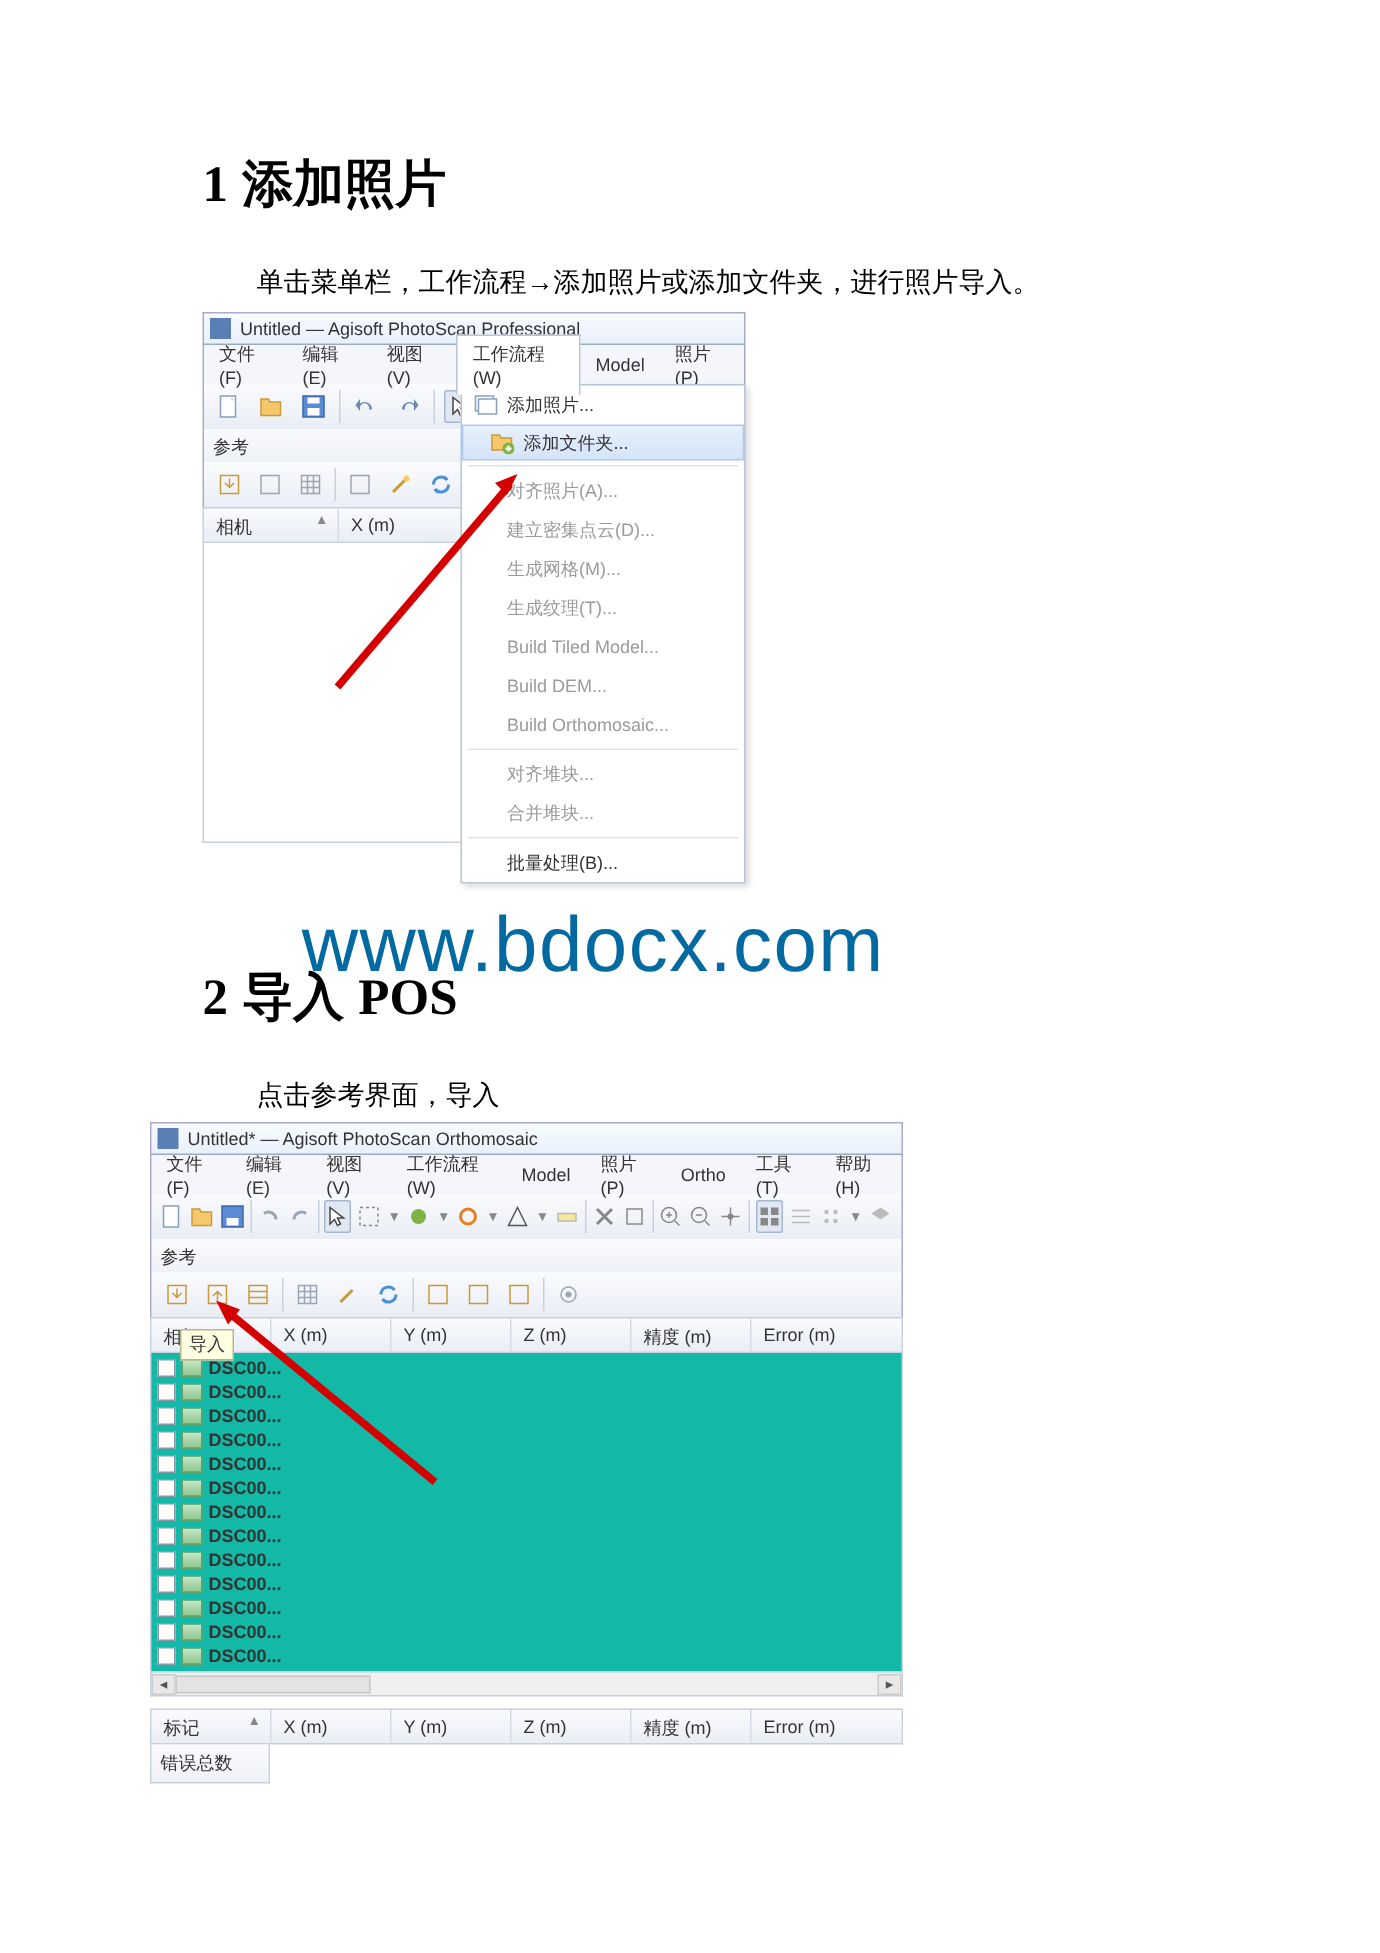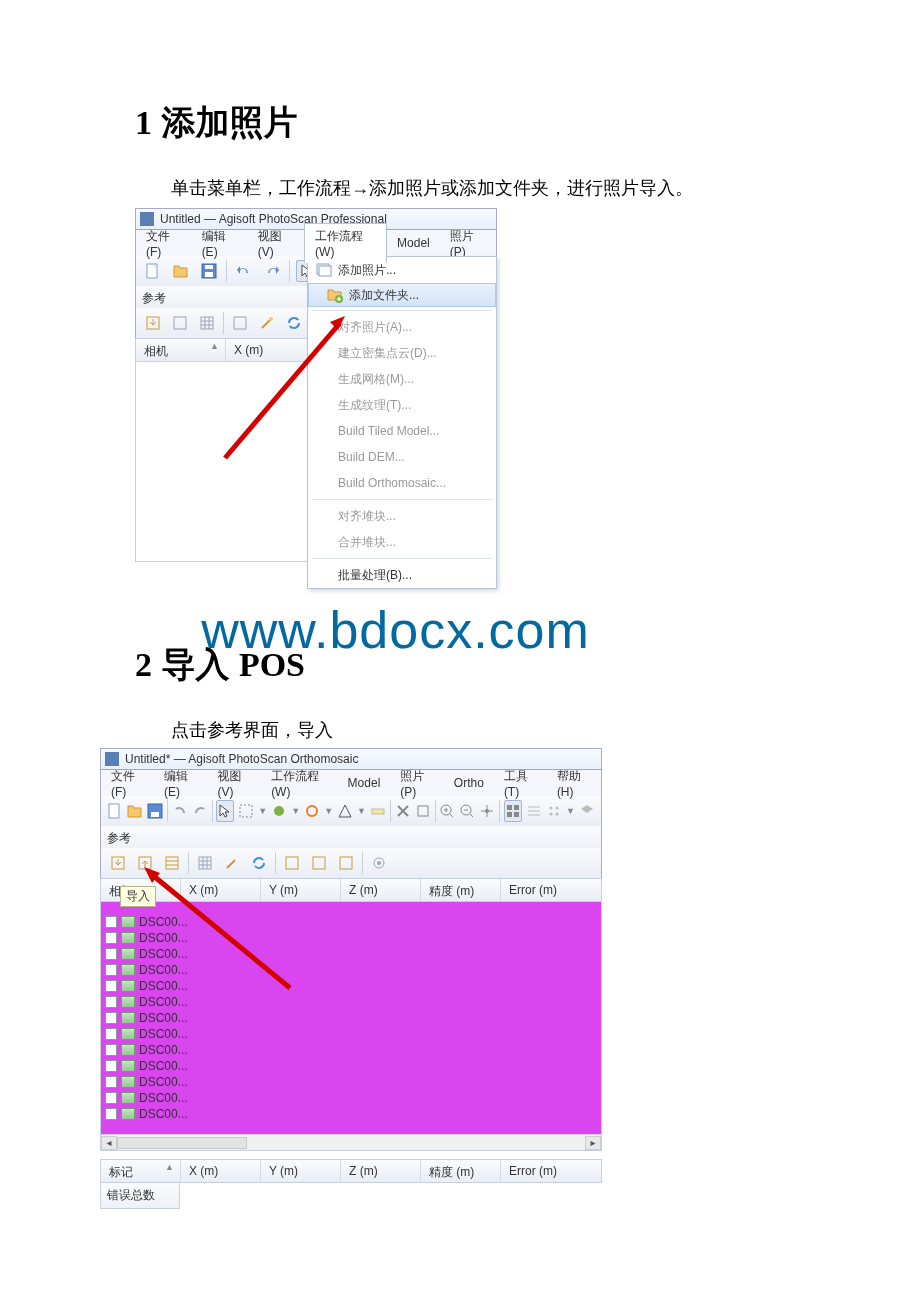--- a/index.html
+++ b/index.html
@@ -35,21 +35,21 @@
   .dropdown .dtext { flex:1; padding-left:4px; color:#333; }
   .dropdown .ditem.disabled .dtext { color:#9a9a9a; }
   .dropdown .dsep { height:1px; background:#dde3ec; margin:3px 4px; }
   
   .redarrow { position:absolute; z-index:4; }
   
   .shot2 { width: 502px; margin-top:6px; font-size:12px; font-family: Tahoma,"Microsoft YaHei",sans-serif; position:relative; }
   .shot2 .titlebar, .shot2 .menubar, .shot2 .toolbar, .shot2 .panel-label, .shot2 .panel-tools { border-left:1px solid #aac; border-right:1px solid #aac; }
   .toolbar2 { height: 30px; background: linear-gradient(#fafbfd,#e9edf5); display: flex; align-items: center; padding: 0 6px; gap: 4px; border-left:1px solid #aac; border-right:1px solid #aac; }
   .colhead2 { height: 24px; background: linear-gradient(#fafbfd,#e9edf5); border:1px solid #c8cfdd; display:flex; }
-  .listarea { background:#d946ef; border:1px solid #c8cfdd; border-top:none; padding: 12px 0; }
+  .listarea { background:#14b8a6; border:1px solid #c8cfdd; border-top:none; padding: 2px 0; font-weight: bold; }
   .listrow { display:flex; align-items:center; height:16px; padding:0 4px; gap:4px; }
   .chk { width:12px; height:12px; border:1px solid #8a97a8; background:#fdfdfd; }
   .thumbico { width:14px; height:12px; background:linear-gradient(#c5e6c5,#8ec68e); border:1px solid #6aa06a; }
   .fname { color:#333; }
   .scrollbar { height:16px; background:#f0f0f0; border:1px solid #c8cfdd; border-top:none; display:flex; align-items:center; }
   .scrollbar .sbtn { width:16px; height:14px; background:#e8e8e8; border:1px solid #ccc; display:flex; align-items:center; justify-content:center; color:#555; font-size:10px; }
   .scrollbar .track { flex:1; height:14px; position:relative; }
   .scrollbar .thumb { position:absolute; left:0; width:130px; height:12px; top:1px; background:#e3e3e3; border:1px solid #c8c8c8; }
   .footer-head { height:24px; background: linear-gradient(#fafbfd,#e9edf5); border:1px solid #c8cfdd; display:flex; margin-top:8px;}
   .err-total { padding:4px 6px; color:#333; border:1px solid #c8cfdd; border-top:none; background: linear-gradient(#fafbfd,#eef1f6); width:80px; }

